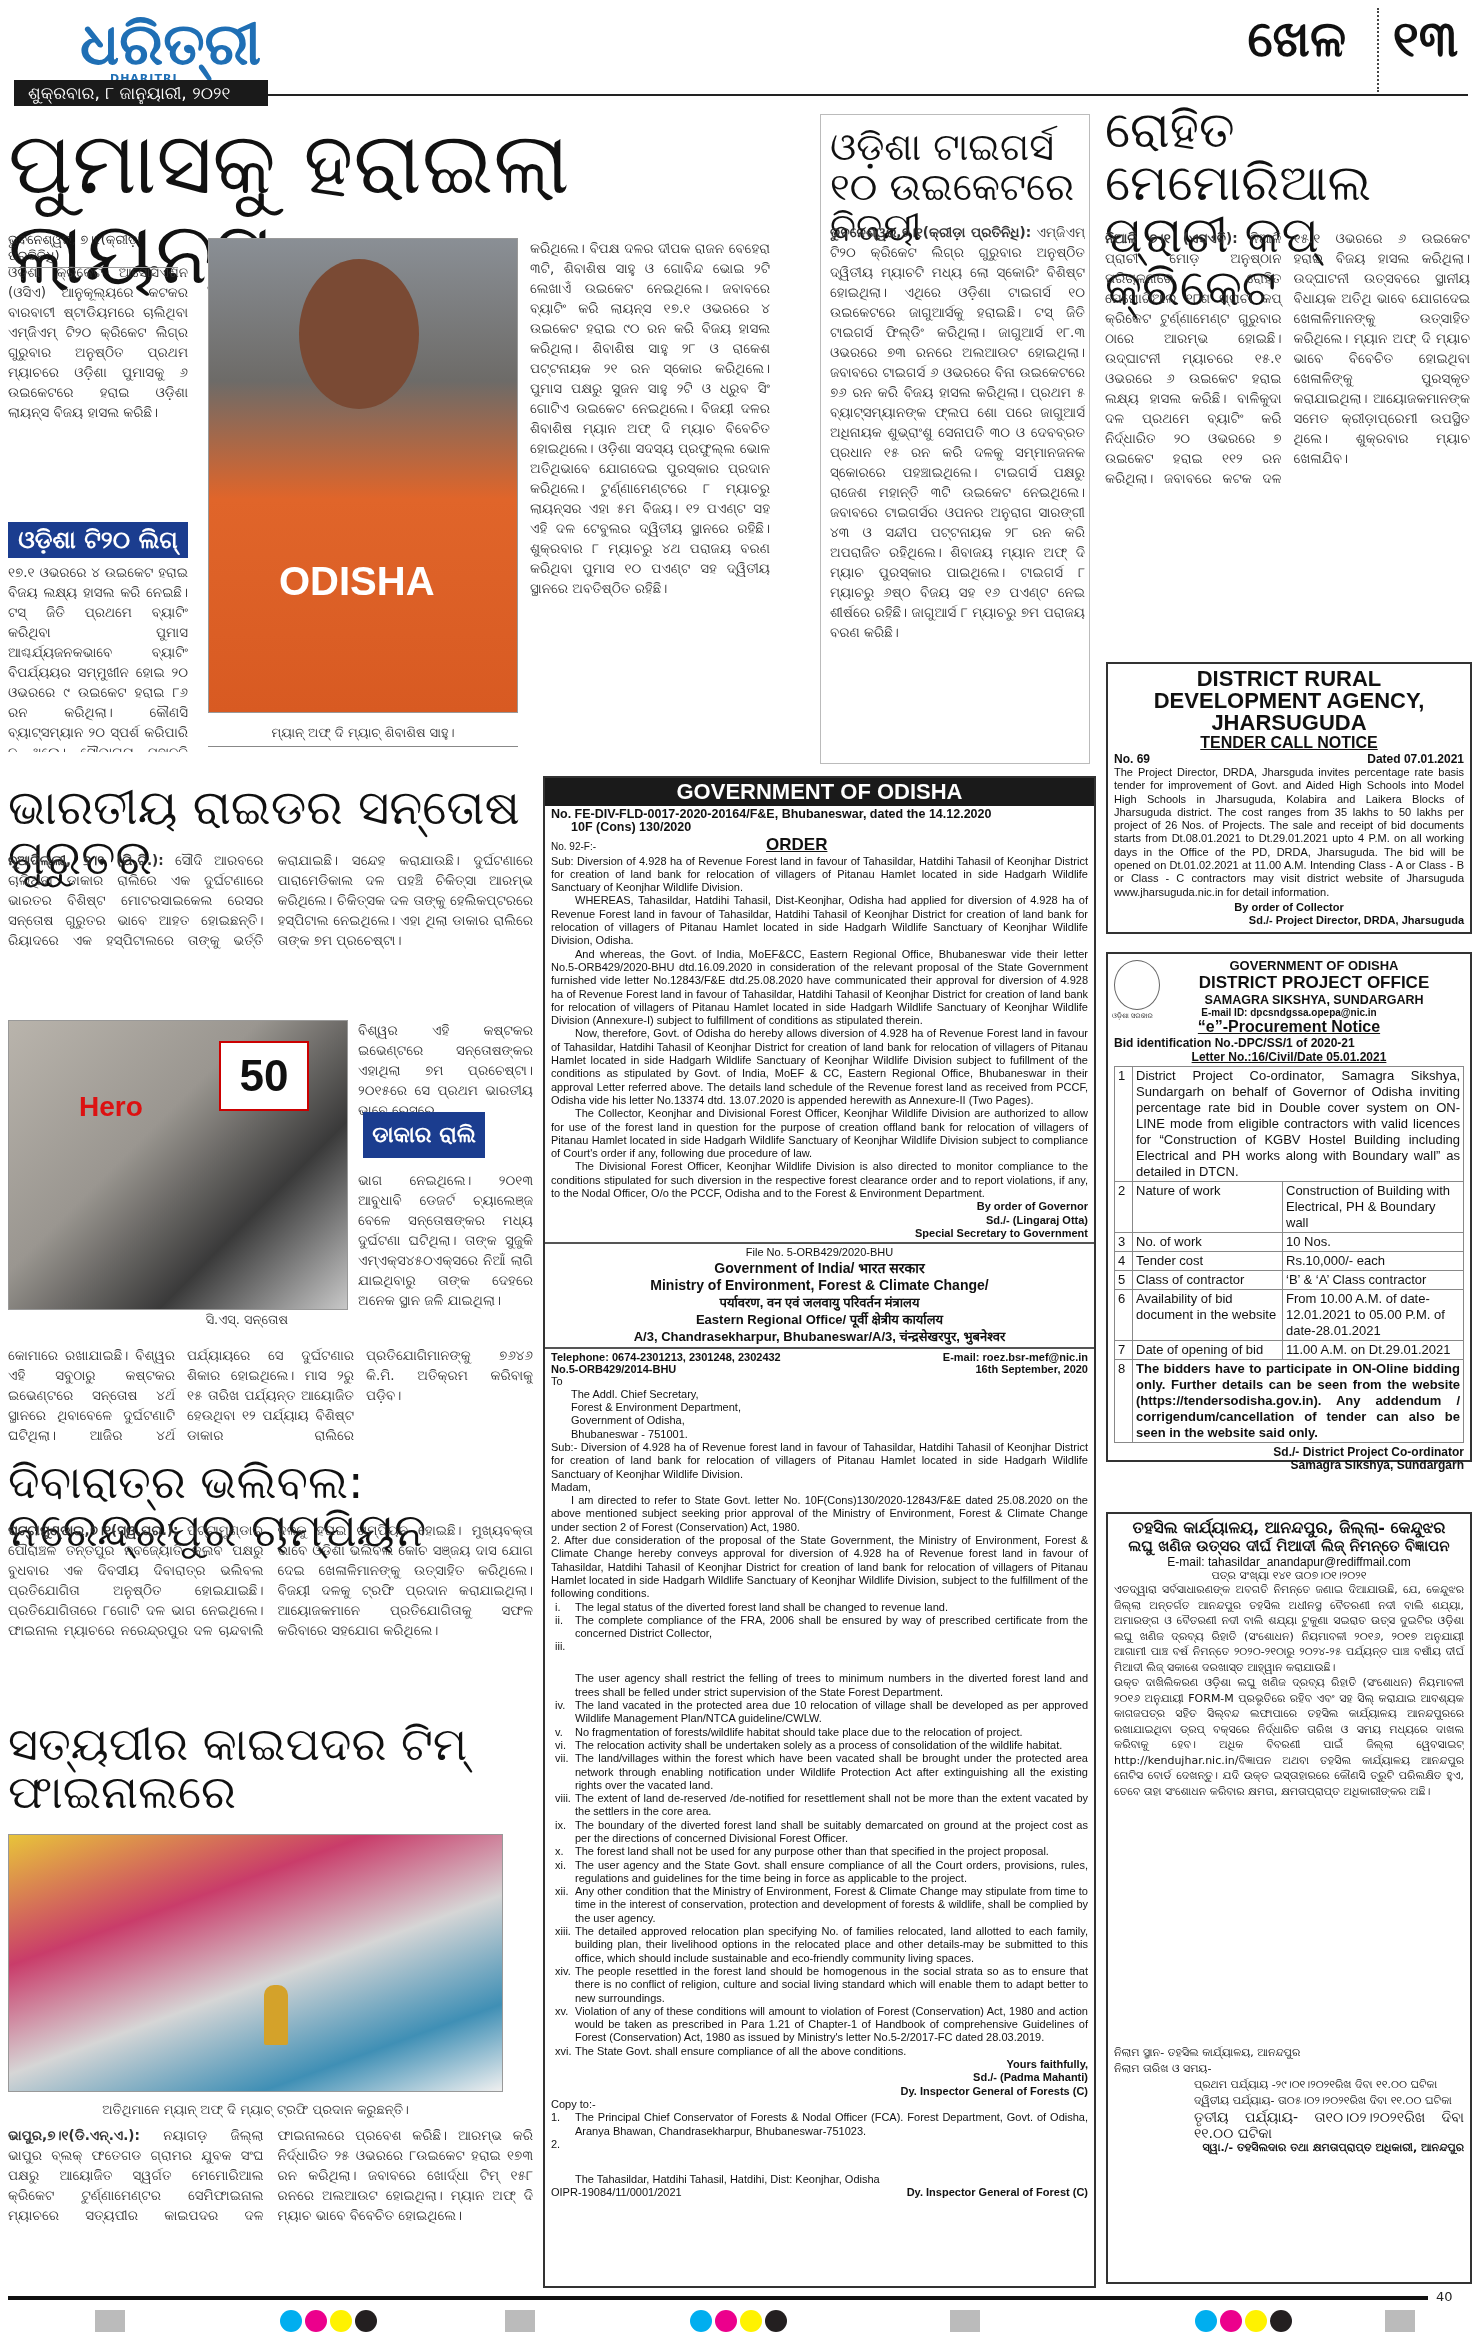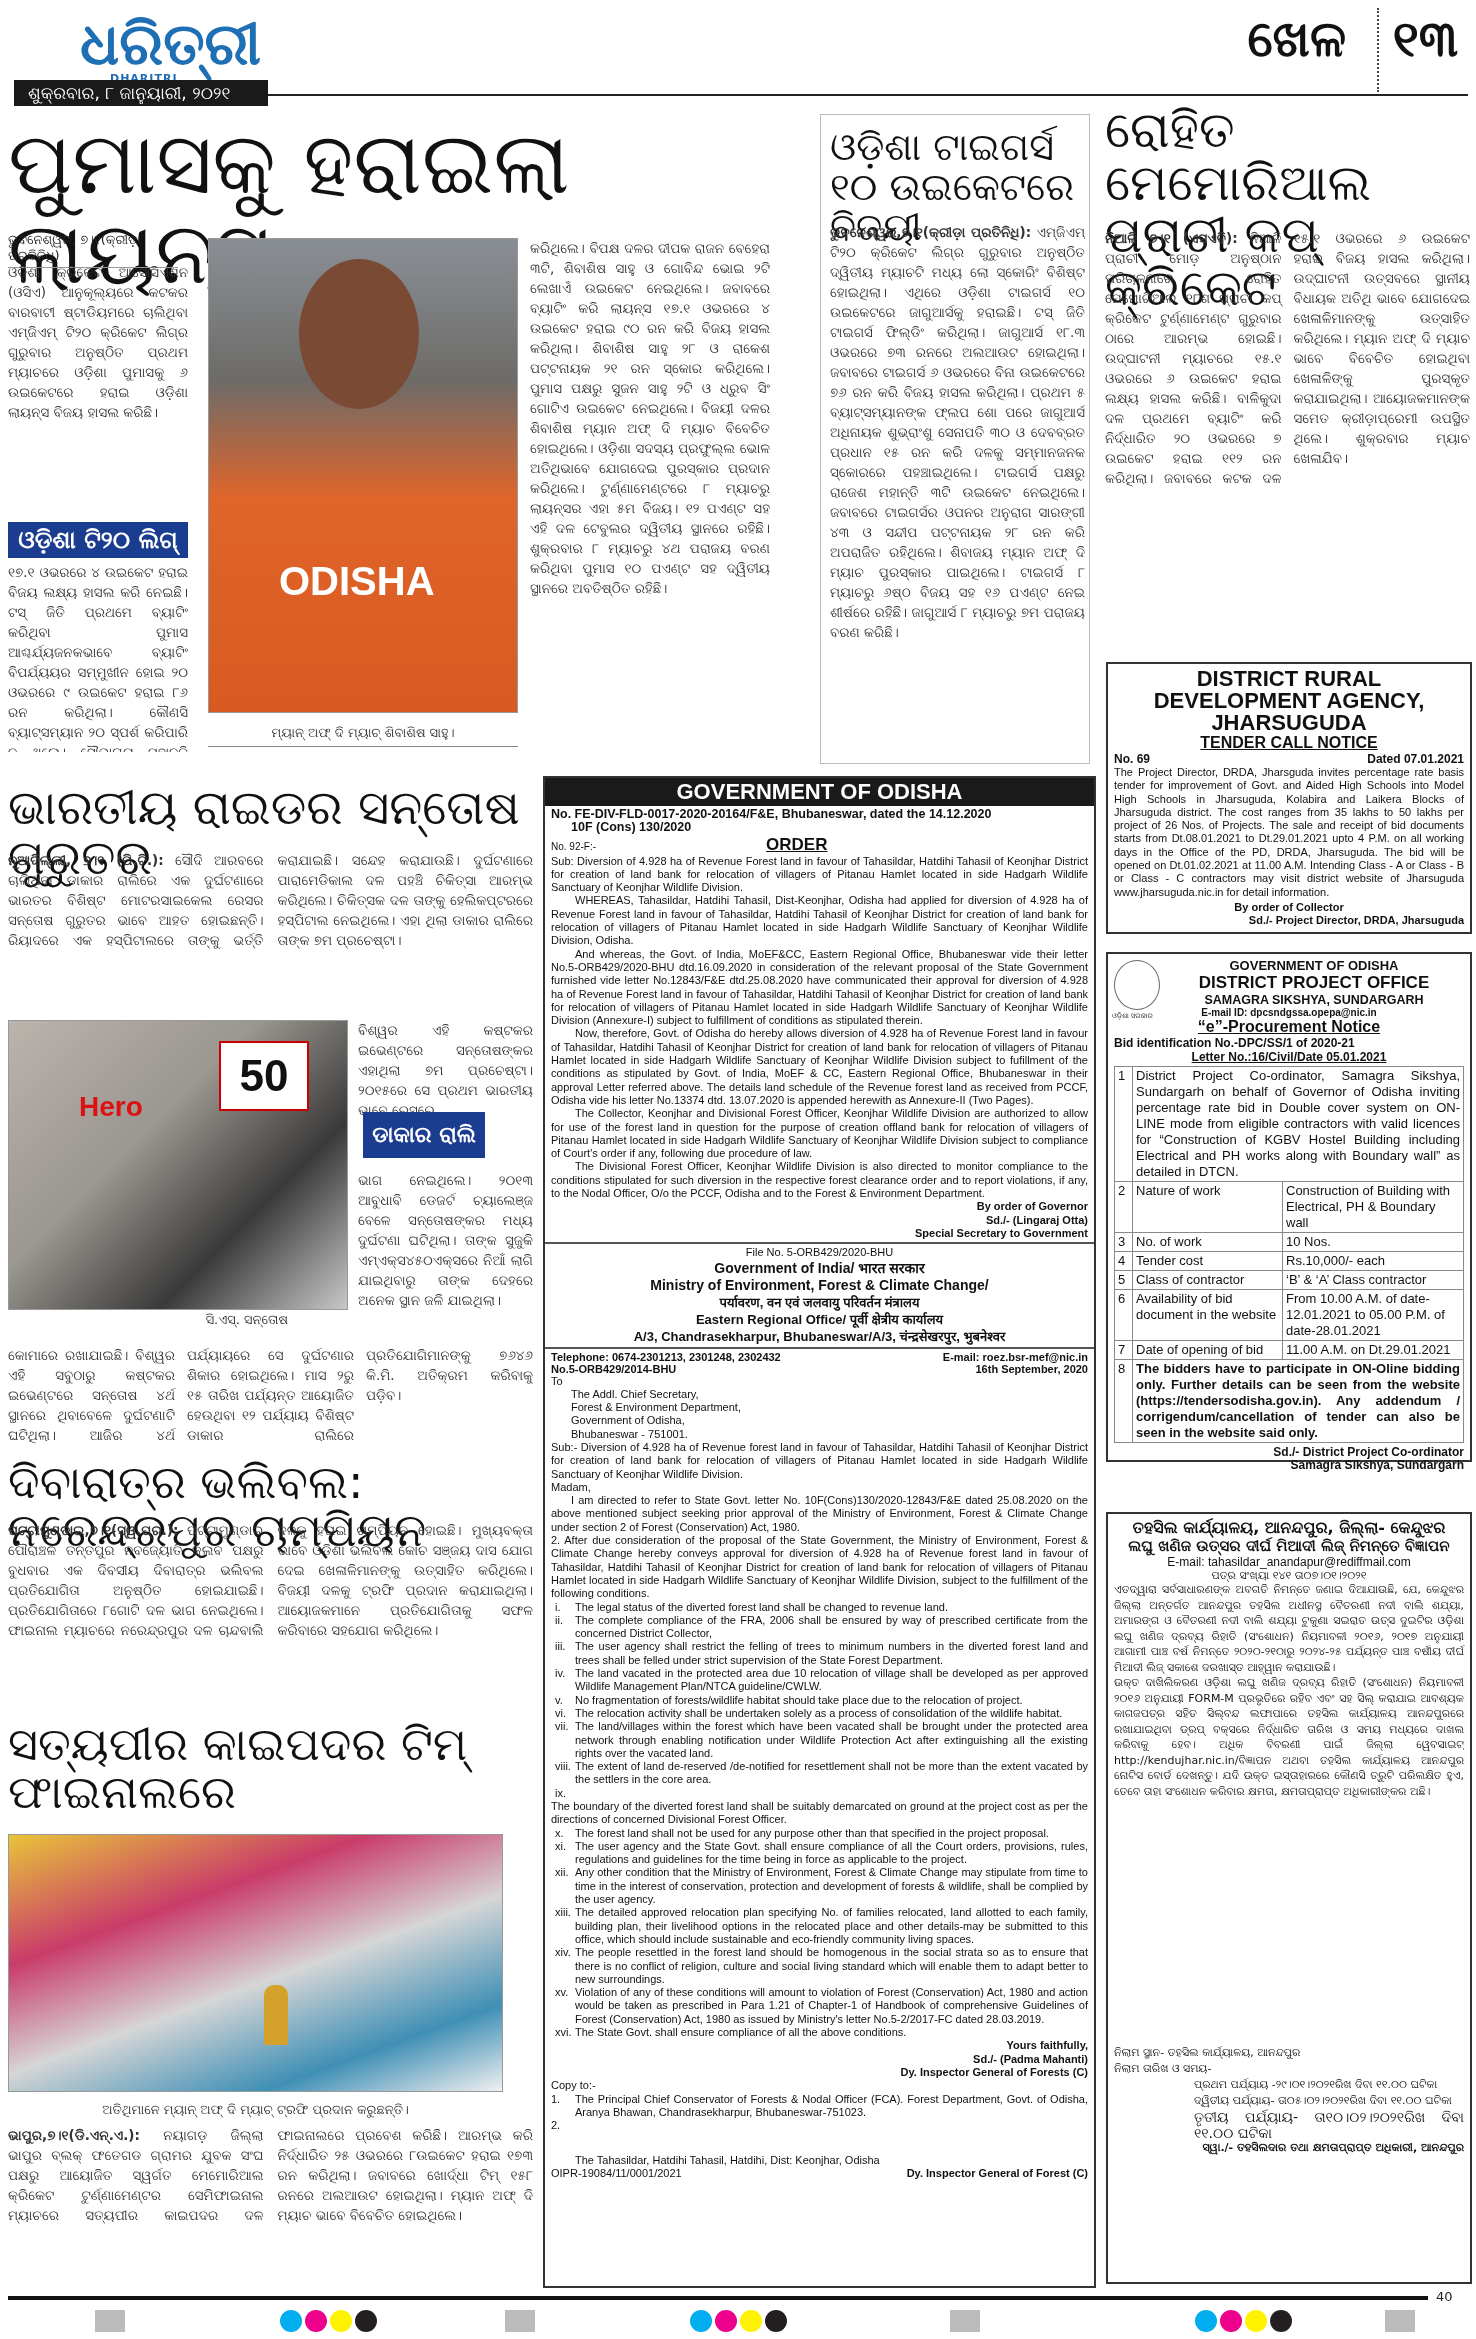--- a/index.html
+++ b/index.html
@@ -202,21 +202,21 @@
         <div style="display: flex;">
           <p style="width: 24px; flex: 0 0 auto; padding-left: 4px;">i.</p>
           <p style="flex: 1 1 0%;">The legal status of the diverted forest land shall be changed to revenue land.</p>
         </div>
         <div style="display: flex;">
           <p style="width: 24px; flex: 0 0 auto; padding-left: 4px;">ii.</p>
           <p style="flex: 1 1 0%;">The complete compliance of the FRA, 2006 shall be ensured by way of prescribed certificate from the concerned District Collector,</p>
         </div>
         <div style="display: flex;">
           <p style="width: 24px; flex: 0 0 auto; padding-left: 4px;">iii.</p>
-          <p style="flex: 1 1 0%;">The user agency shall restrict the felling of trees to minimum numbers in the diverted forest land and trees shall be felled under strict supervision of the State Forest Department.</p>
+          <p style="flex: 1 1 0%; margin-top: 32px;">The user agency shall restrict the felling of trees to minimum numbers in the diverted forest land and trees shall be felled under strict supervision of the State Forest Department.</p>
         </div>
         <div style="display: flex;">
           <p style="width: 24px; flex: 0 0 auto; padding-left: 4px;">iv.</p>
           <p style="flex: 1 1 0%;">The land vacated in the protected area due 10 relocation of village shall be developed as per approved Wildlife Management Plan/NTCA guideline/CWLW.</p>
         </div>
         <div style="display: flex;">
           <p style="width: 24px; flex: 0 0 auto; padding-left: 4px;">v.</p>
           <p style="flex: 1 1 0%;">No fragmentation of forests/wildlife habitat should take place due to the relocation of project.</p>
         </div>
         <div style="display: flex;">
@@ -224,21 +224,21 @@
           <p style="flex: 1 1 0%;">The relocation activity shall be undertaken solely as a process of consolidation of the wildlife habitat.</p>
         </div>
         <div style="display: flex;">
           <p style="width: 24px; flex: 0 0 auto; padding-left: 4px;">vii.</p>
           <p style="flex: 1 1 0%;">The land/villages within the forest which have been vacated shall be brought under the protected area network through enabling notification under Wildlife Protection Act after extinguishing all the existing rights over the vacated land.</p>
         </div>
         <div style="display: flex;">
           <p style="width: 24px; flex: 0 0 auto; padding-left: 4px;">viii.</p>
           <p style="flex: 1 1 0%;">The extent of land de-reserved /de-notified for resettlement shall not be more than the extent vacated by the settlers in the core area.</p>
         </div>
-        <div style="display: flex; flex-direction: column;">
+        <div style="display: flex;">
           <p style="width: 24px; flex: 0 0 auto; padding-left: 4px;">ix.</p>
           <p style="flex: 1 1 0%;">The boundary of the diverted forest land shall be suitably demarcated on ground at the project cost as per the directions of concerned Divisional Forest Officer.</p>
         </div>
         <div style="display: flex;">
           <p style="width: 24px; flex: 0 0 auto; padding-left: 4px;">x.</p>
           <p style="flex: 1 1 0%;">The forest land shall not be used for any purpose other than that specified in the project proposal.</p>
         </div>
         <div style="display: flex;">
           <p style="width: 24px; flex: 0 0 auto; padding-left: 4px;">xi.</p>
           <p style="flex: 1 1 0%;">The user agency and the State Govt. shall ensure compliance of all the Court orders, provisions, rules, regulations and guidelines for the time being in force as applicable to the project.</p>

